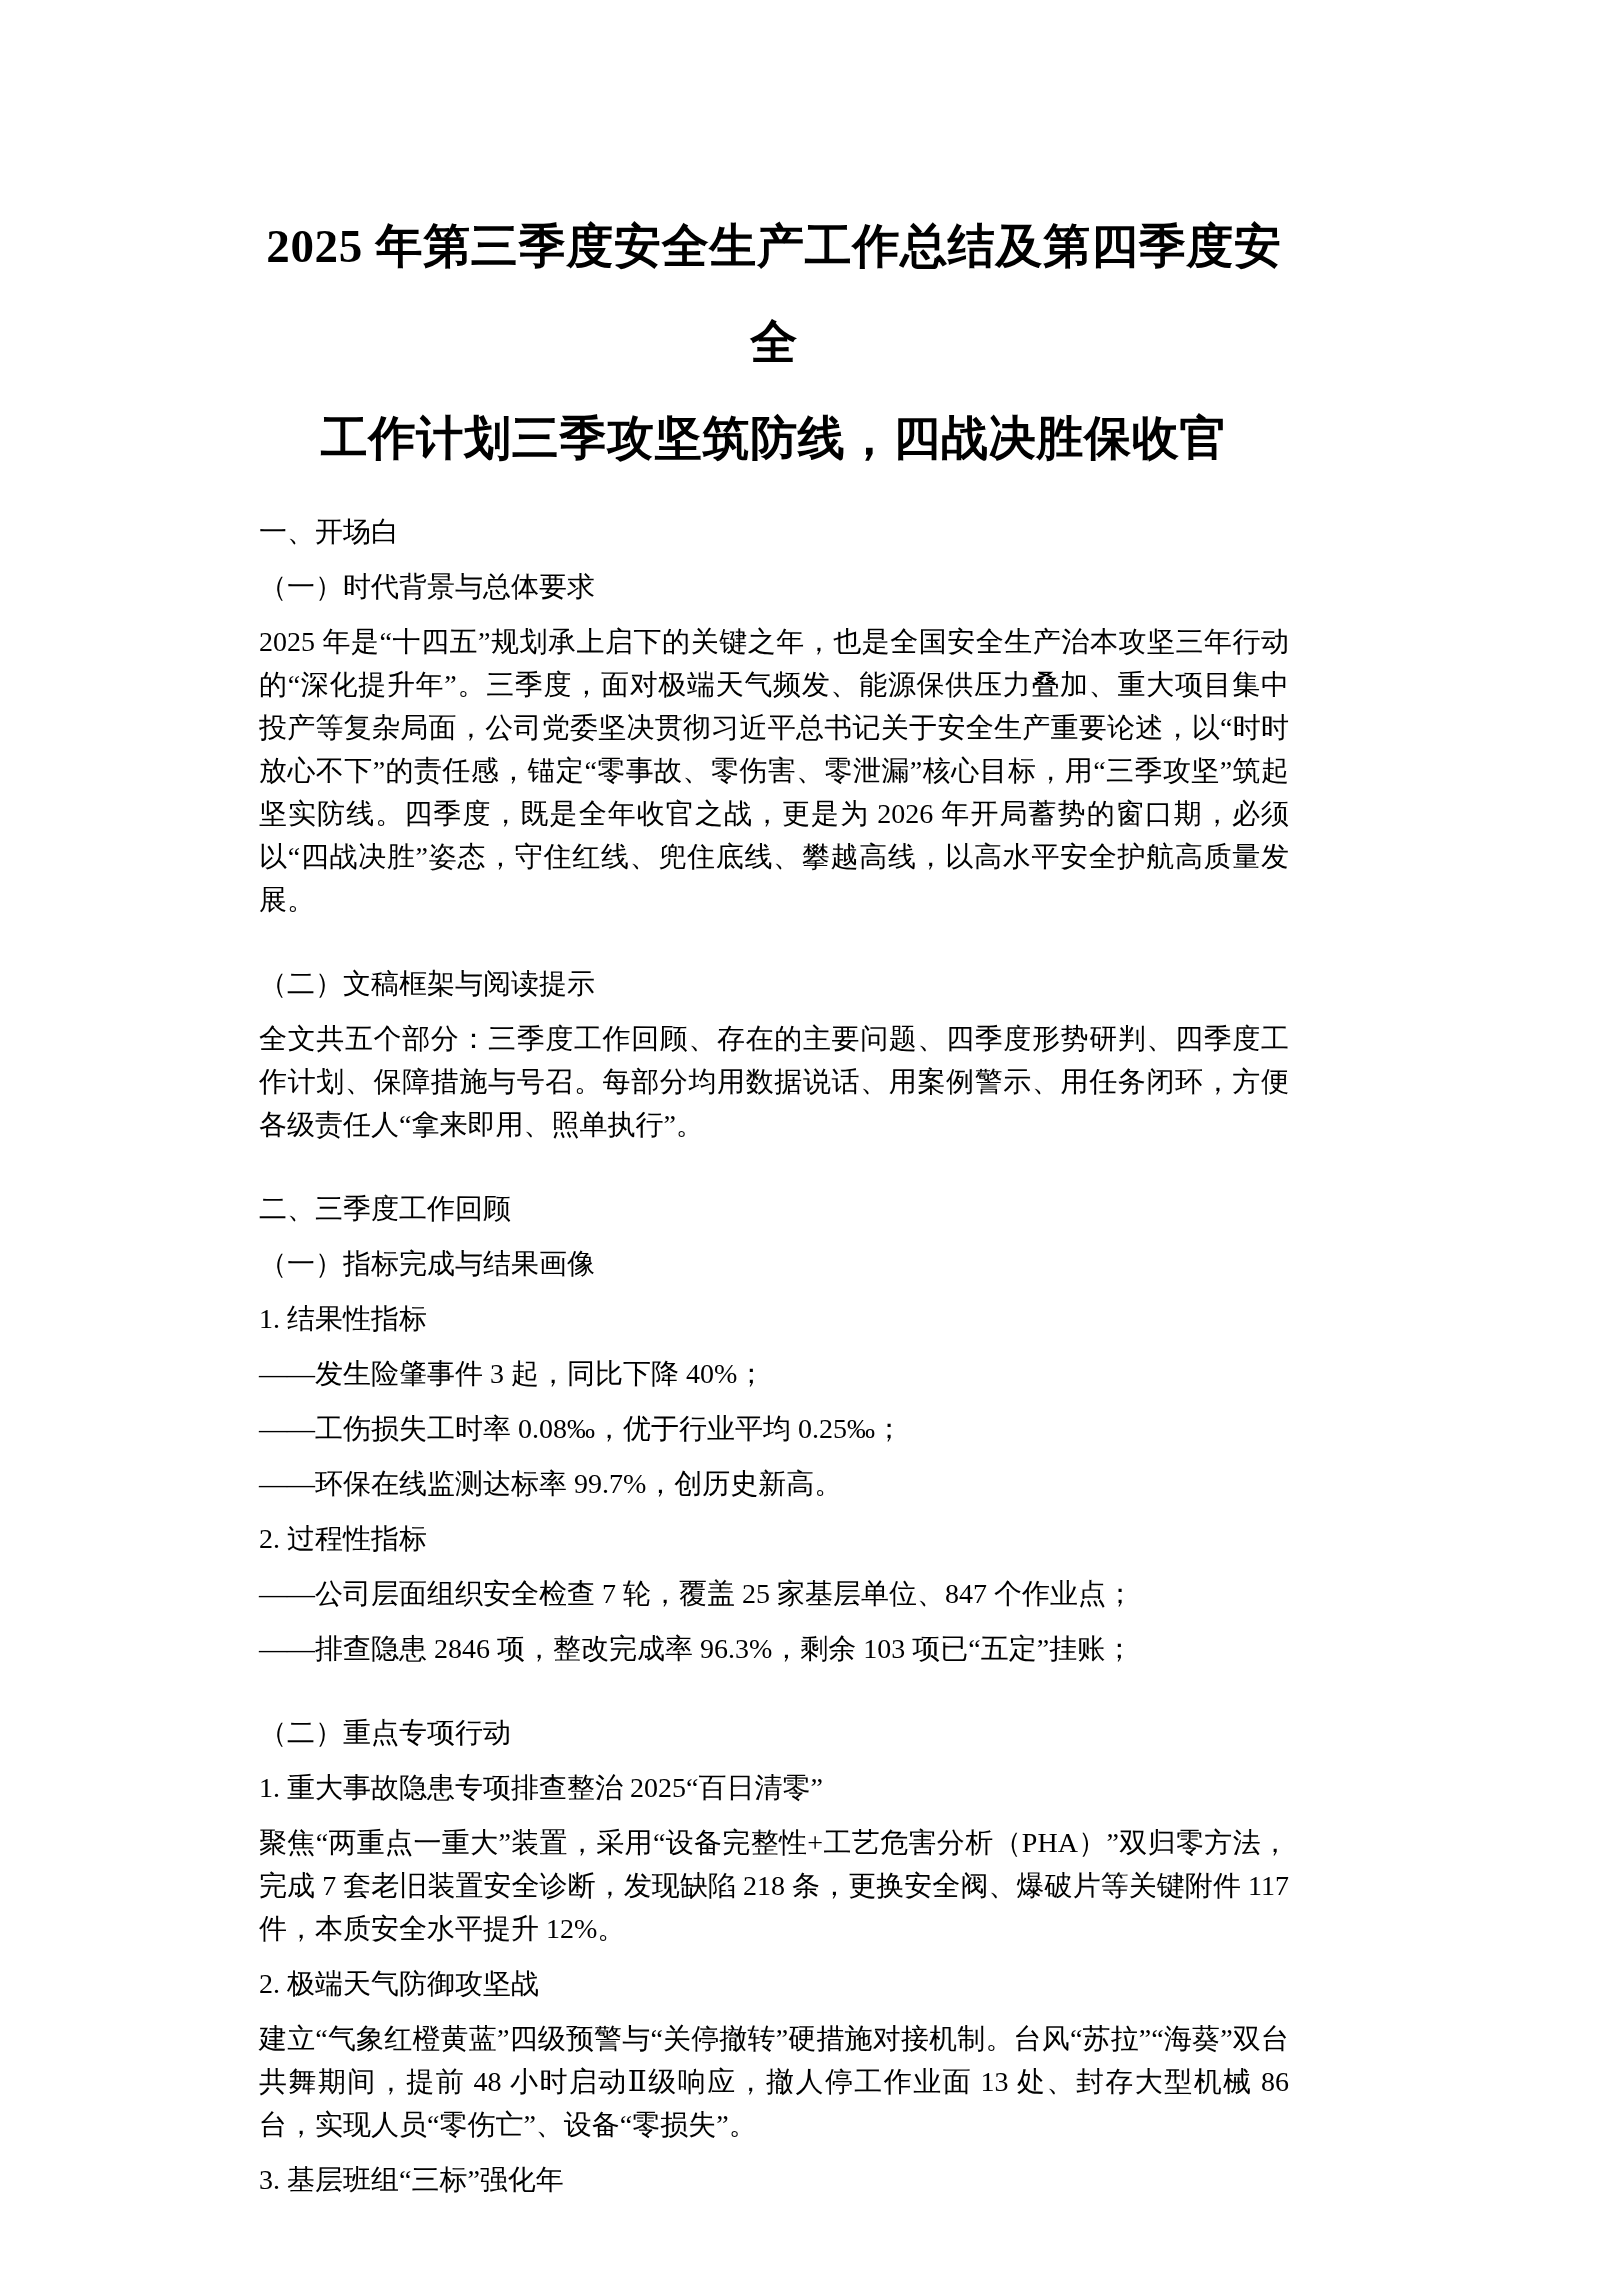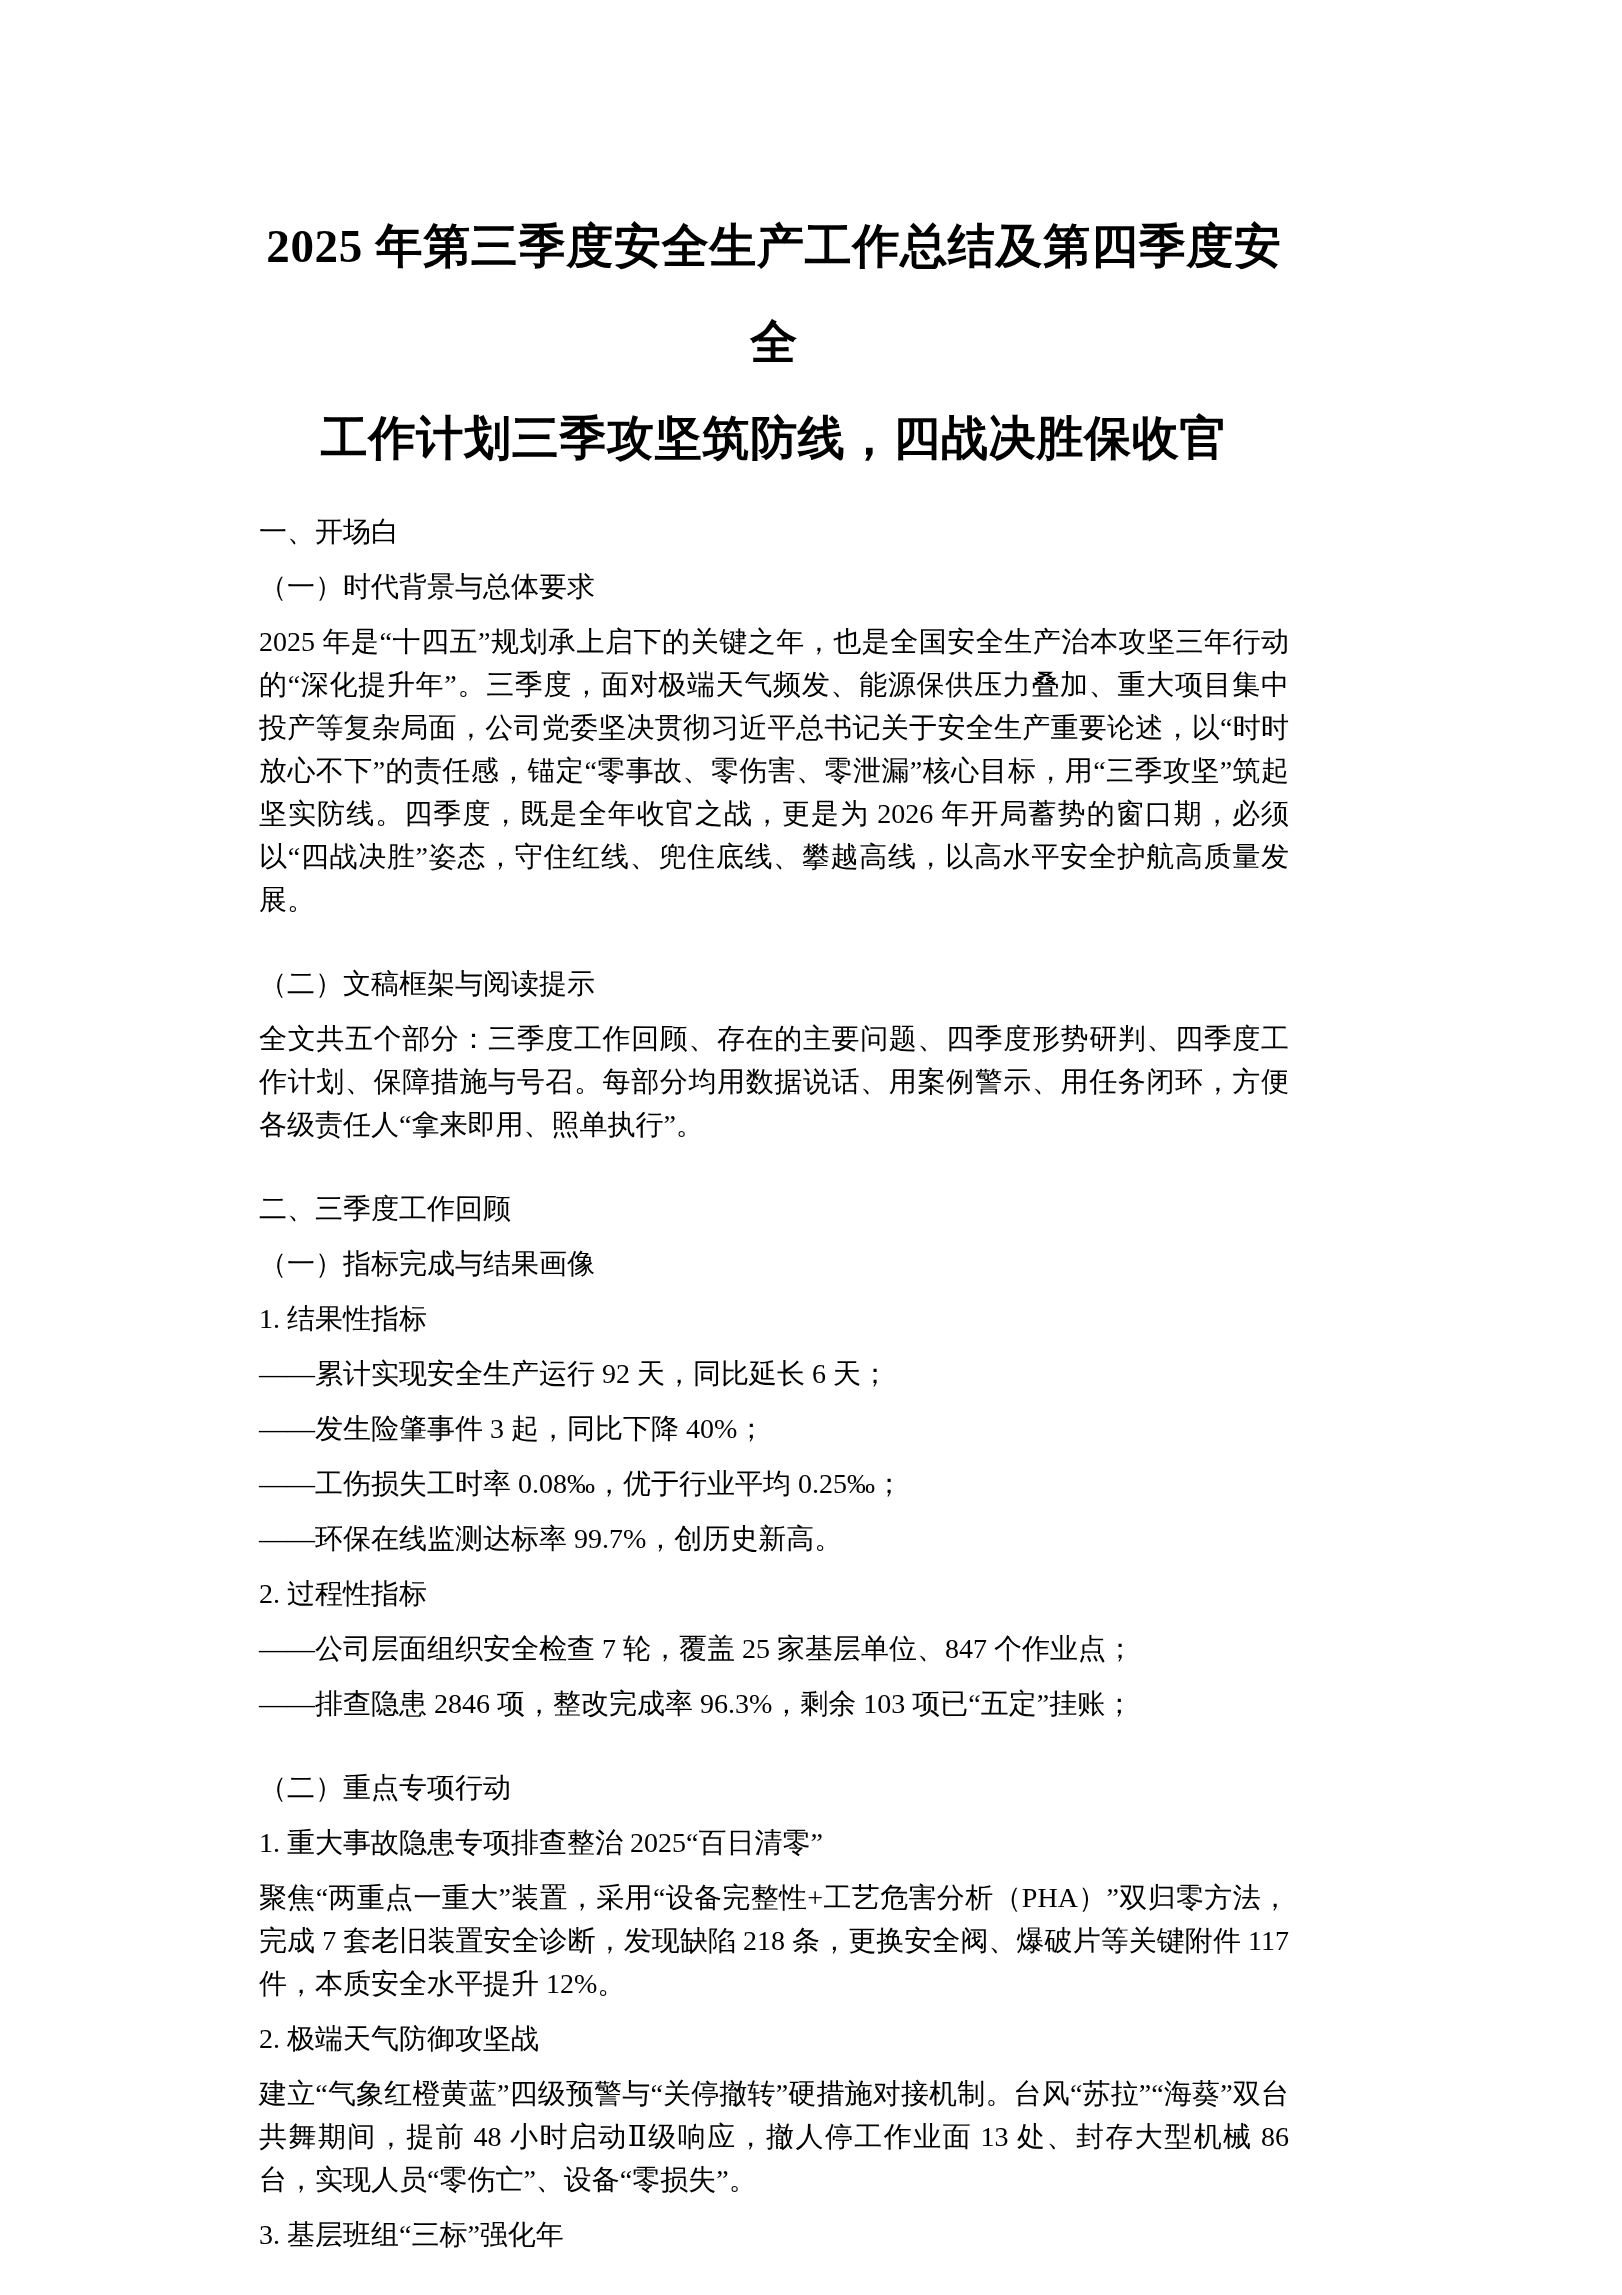--- a/index.html
+++ b/index.html
@@ -54,21 +54,20 @@
 
   <div class="doc-body">
     <p>一、开场白</p>
     <p>（一）时代背景与总体要求</p>
     <p>2025 年是“十四五”规划承上启下的关键之年，也是全国安全生产治本攻坚三年行动的“深化提升年”。三季度，面对极端天气频发、能源保供压力叠加、重大项目集中投产等复杂局面，公司党委坚决贯彻习近平总书记关于安全生产重要论述，以“时时放心不下”的责任感，锚定“零事故、零伤害、零泄漏”核心目标，用“三季攻坚”筑起坚实防线。四季度，既是全年收官之战，更是为 2026 年开局蓄势的窗口期，必须以“四战决胜”姿态，守住红线、兜住底线、攀越高线，以高水平安全护航高质量发展。</p>
     <p class="gap-before">（二）文稿框架与阅读提示</p>
     <p>全文共五个部分：三季度工作回顾、存在的主要问题、四季度形势研判、四季度工作计划、保障措施与号召。每部分均用数据说话、用案例警示、用任务闭环，方便各级责任人“拿来即用、照单执行”。</p>
     <p class="gap-before">二、三季度工作回顾</p>
     <p>（一）指标完成与结果画像</p>
     <p>1. 结果性指标</p>
-    <p>——累计实现安全生产运行 92 天，同比延长 6 天；</p>
     <p>——发生险肇事件 3 起，同比下降 40%；</p>
     <p>——工伤损失工时率 0.08‰，优于行业平均 0.25‰；</p>
     <p>——环保在线监测达标率 99.7%，创历史新高。</p>
     <p>2. 过程性指标</p>
     <p>——公司层面组织安全检查 7 轮，覆盖 25 家基层单位、847 个作业点；</p>
     <p>——排查隐患 2846 项，整改完成率 96.3%，剩余 103 项已“五定”挂账；</p>
     <p class="gap-before">（二）重点专项行动</p>
     <p>1. 重大事故隐患专项排查整治 2025“百日清零”</p>
     <p>聚焦“两重点一重大”装置，采用“设备完整性+工艺危害分析（PHA）”双归零方法，完成 7 套老旧装置安全诊断，发现缺陷 218 条，更换安全阀、爆破片等关键附件 117 件，本质安全水平提升 12%。</p>
     <p>2. 极端天气防御攻坚战</p>

